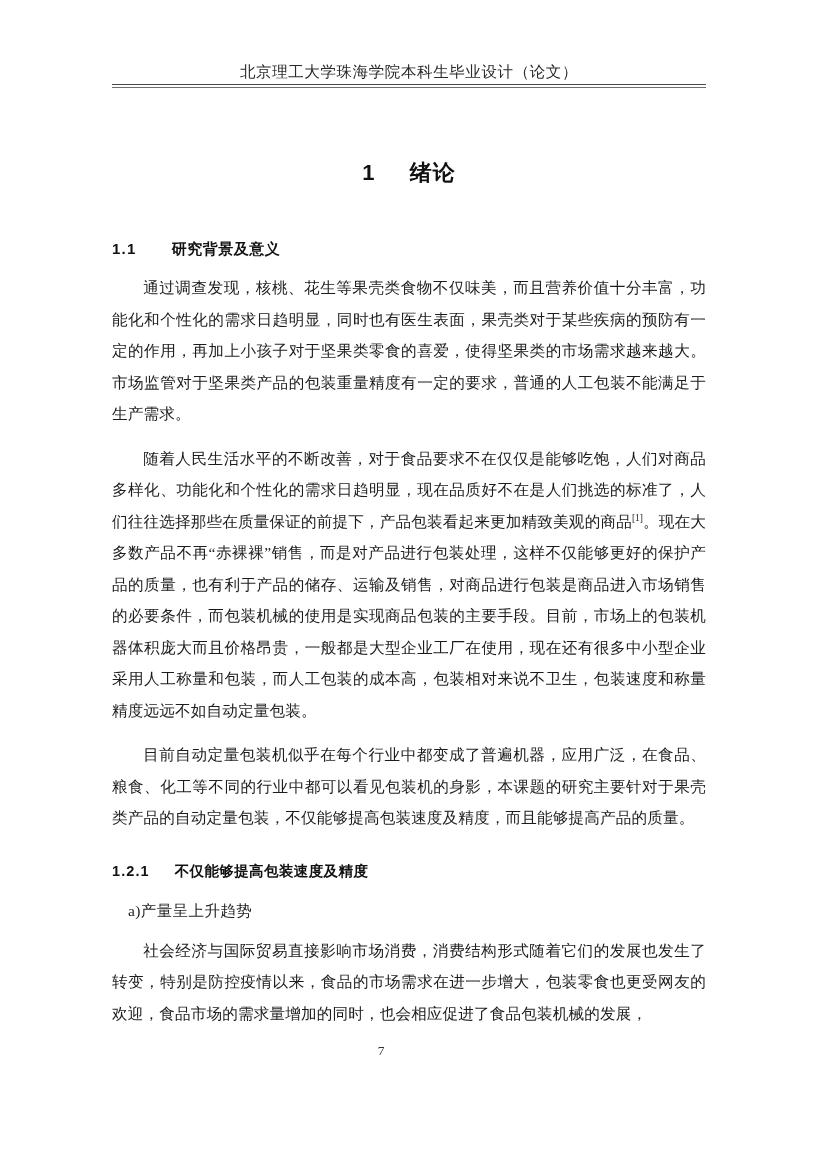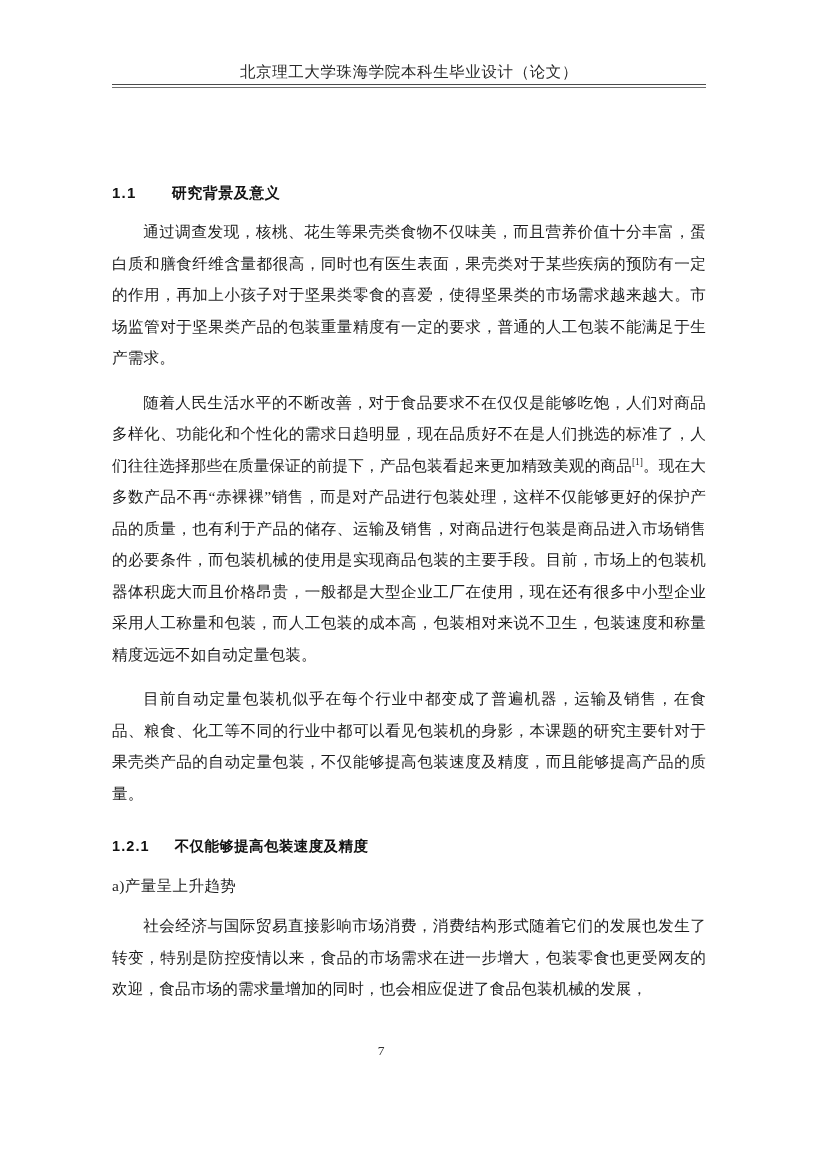--- a/index.html
+++ b/index.html
@@ -90,21 +90,21 @@
     letter-spacing: 0.4px;
   }
   .h3 .num { letter-spacing: 1.1px; margin-top: 32px; }
   .h3 .gap { display: inline-block; width: 16px; }
 
   
   .item-label {
     font-family: "Liberation Serif", "DejaVu Serif", serif;
     font-size: 15.5px;
     color: #1d1d1d;
-    margin: 20px 0 0 0;
+    margin: 20px 0 0 16px;
     letter-spacing: 0.4px;
   }
 
   
   .para {
     font-family: "Liberation Serif", "DejaVu Serif", serif;
     font-size: 15.6px;
     line-height: 31.5px;
     color: #1c1c1c;
     text-align: justify;
@@ -142,32 +142,37 @@
 <div class="page">
 
   <div class="header-block">
     <div class="header-text">北京理工大学珠海学院本科生毕业设计（论文）</div>
     <div class="header-rule-outer"></div>
     <div class="header-rule-inner"></div>
   </div>
 
   <div class="content">
 
+    <h1 class="chapter-title">
+      <span class="num">1</span>
+      <span class="gap"></span>
+      <span>绪论</span>
+    </h1>
 
     <h2 class="h2">
       <span class="num">1.1</span>
       <span class="gap"></span>
       <span>研究背景及意义</span>
     </h2>
 
-    <p class="para">通过调查发现，核桃、花生等果壳类食物不仅味美，而且营养价值十分丰富，蛋白质和膳食纤维含量都很高，同时也有医生表面，果壳类对于某些疾病的预防有一定的作用，再加上小孩子对于坚果类零食的喜爱，使得坚果类的市场需求越来越大。市场监管对于坚果类产品的包装重量精度有一定的要求，普通的人工包装不能满足于生产需求。</p>
+    <p class="para">通过调查发现，核桃、花生等果壳类食物不仅味美，而且营养价值十分丰富，功能化和个性化的需求日趋明显，同时也有医生表面，果壳类对于某些疾病的预防有一定的作用，再加上小孩子对于坚果类零食的喜爱，使得坚果类的市场需求越来越大。市场监管对于坚果类产品的包装重量精度有一定的要求，普通的人工包装不能满足于生产需求。</p>
 
     <p class="para"><span>随着人民生活水平的不断改善，对于食品要求不在仅仅是能够吃饱，人们对商品多样化、功能化和个性化的需求日趋明显，现在品质好不在是人们挑选的标准了，人们往往选择那些在质量保证的前提下，产品包装看起来更加精致美观的商品</span><sup class="cite">[1]</sup><span>。现在大多数产品不再“赤裸裸”销售，而是对产品进行包装处理，这样不仅能够更好的保护产品的质量，也有利于产品的储存、运输及销售，对商品进行包装是商品进入市场销售的必要条件，而包装机械的使用是实现商品包装的主要手段。目前，市场上的包装机器体积庞大而且价格昂贵，一般都是大型企业工厂在使用，现在还有很多中小型企业采用人工称量和包装，而人工包装的成本高，包装相对来说不卫生，包装速度和称量精度远远不如自动定量包装。</span></p>
 
-    <p class="para">目前自动定量包装机似乎在每个行业中都变成了普遍机器，运输及销售，在食品、粮食、化工等不同的行业中都可以看见包装机的身影，本课题的研究主要针对于果壳类产品的自动定量包装，不仅能够提高包装速度及精度，而且能够提高产品的质量。</p>
+    <p class="para">目前自动定量包装机似乎在每个行业中都变成了普遍机器，应用广泛，在食品、粮食、化工等不同的行业中都可以看见包装机的身影，本课题的研究主要针对于果壳类产品的自动定量包装，不仅能够提高包装速度及精度，而且能够提高产品的质量。</p>
 
 
     <h3 class="h3">
       <span class="num">1.2.1</span>
       <span class="gap"></span>
       <span>不仅能够提高包装速度及精度</span>
     </h3>
 
     <p class="item-label">a)产量呈上升趋势</p>
 

